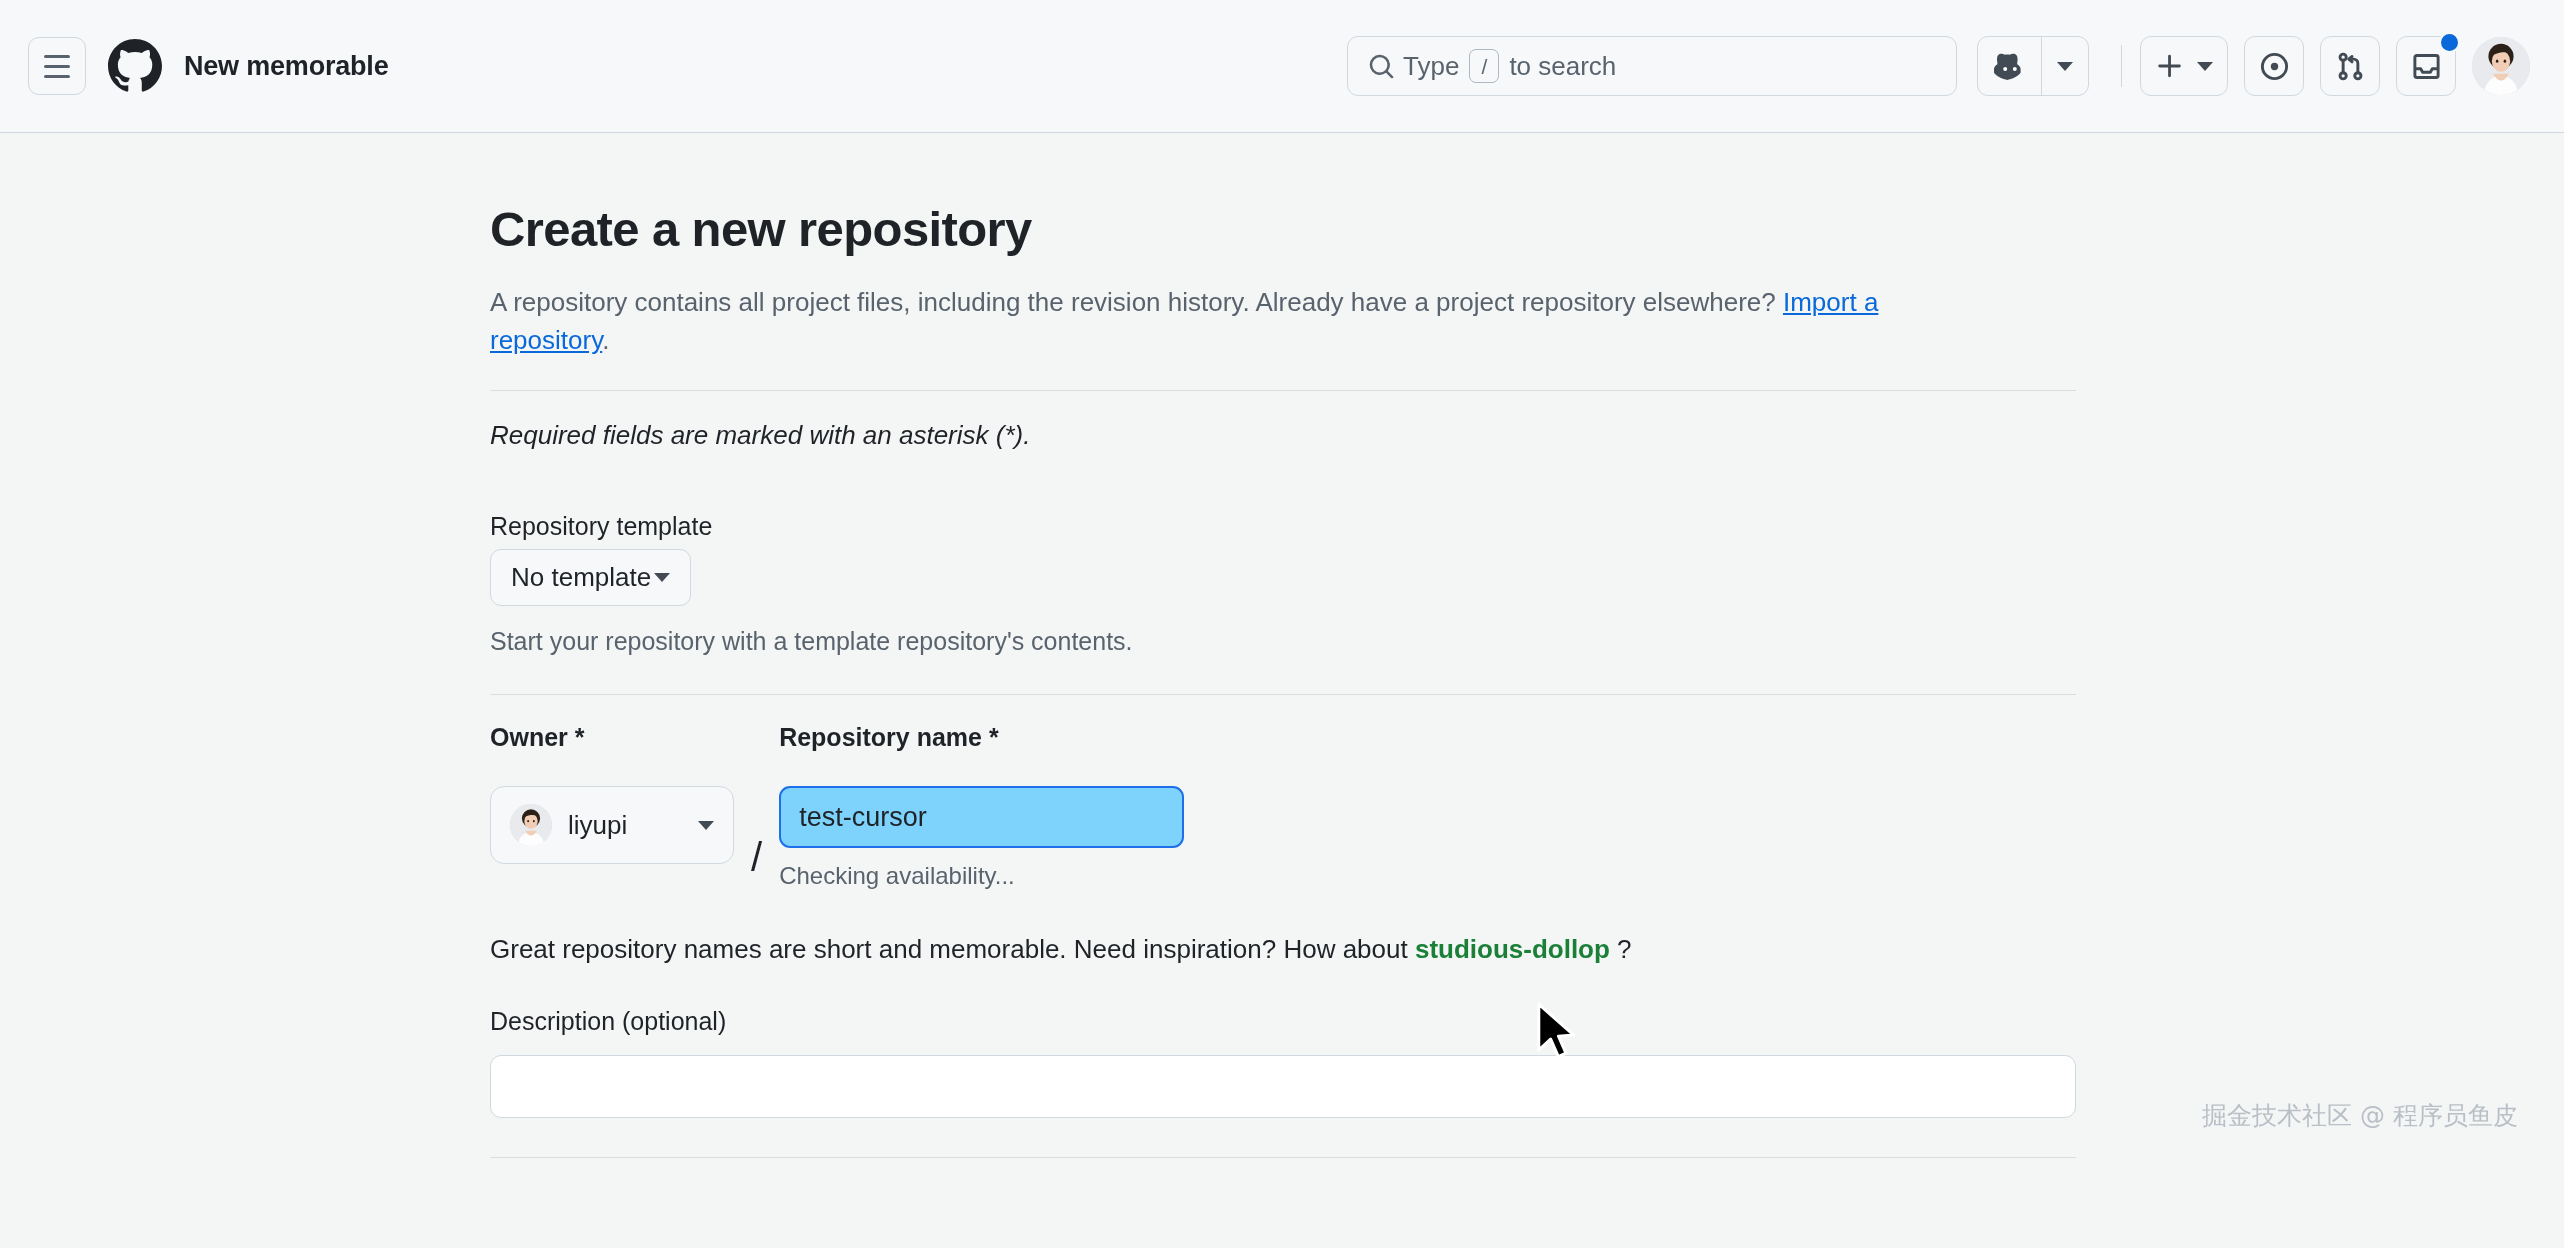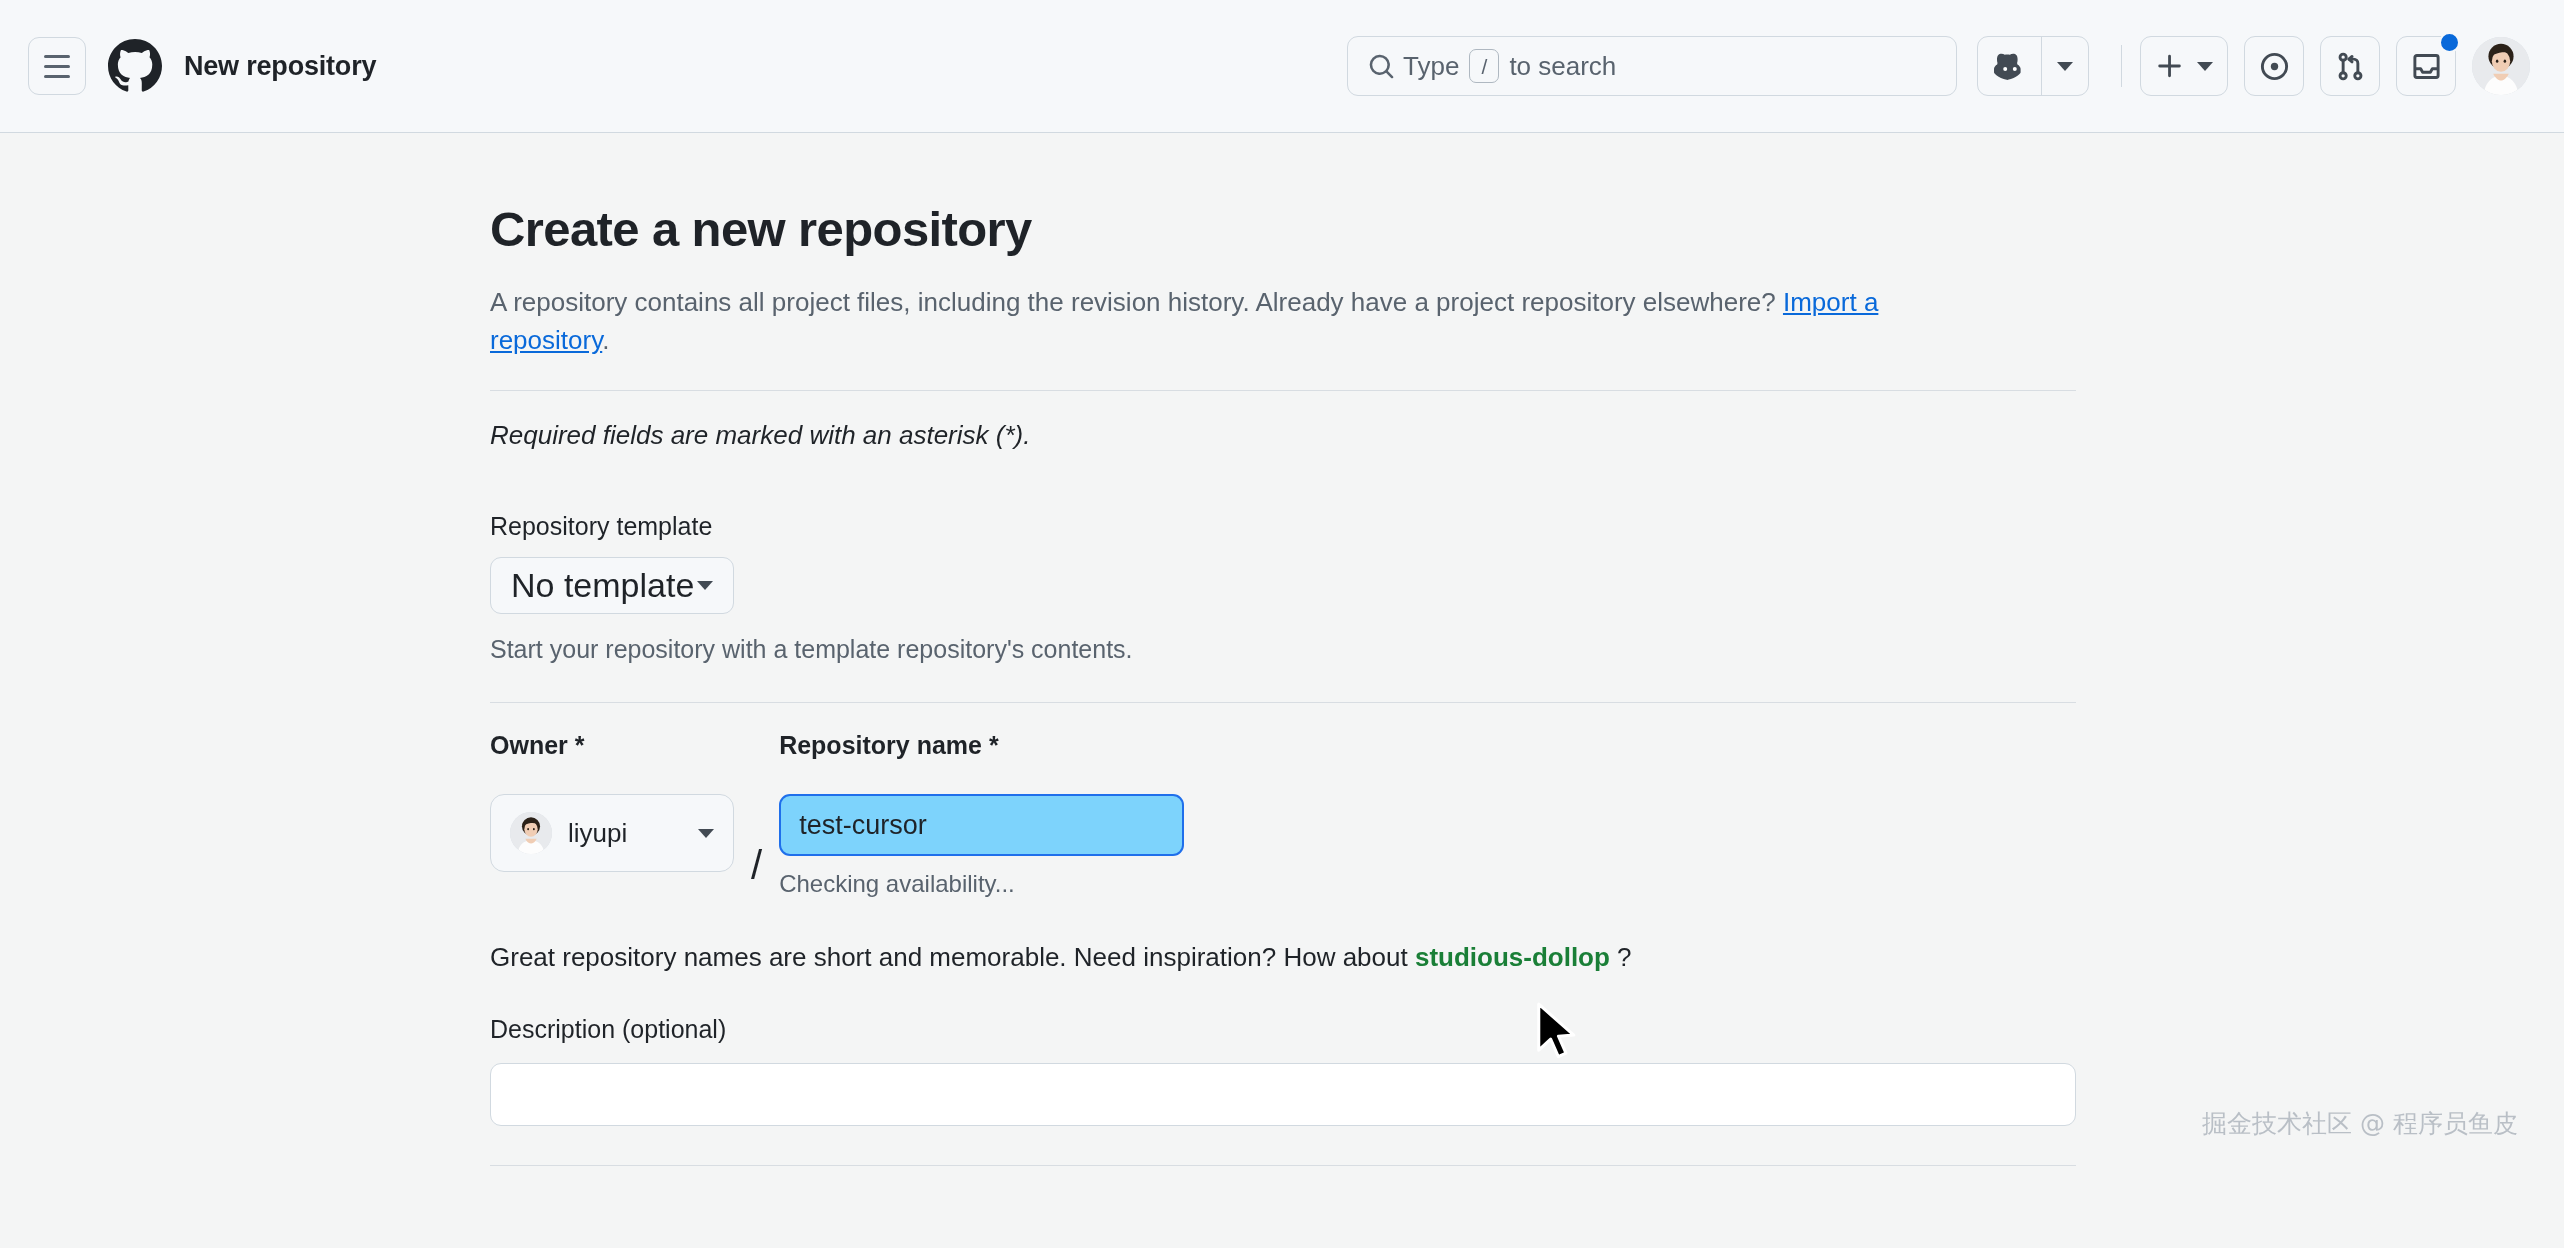--- a/index.html
+++ b/index.html
@@ -199,30 +199,30 @@
   }
 
   .section-label {
     font-size: 25px;
     font-weight: normal;
     color: #1f2328;
     margin: 61px 0 0 0;
   }
 
   .template-select {
-    margin-top: 16px;
+    margin-top: 8px;
     display: inline-flex;
     align-items: center;
     gap: 3px;
     height: 57px;
     padding: 0 20px;
     border: 1px solid #d1d9e0;
     border-radius: 11px;
     background: #f6f8fa;
-    font-size: 34px;
+    font-size: 26px;
     color: #1f2328;
     cursor: pointer;
   }
   .helper {
     font-size: 25px;
     color: #59636e;
     margin: 21px 0 0 0;
   }
 
   .owner-row {
@@ -329,21 +329,21 @@
 <div class="header">
   <div class="header-left">
     <div class="hamburger-btn">
       <span></span>
       <span></span>
       <span></span>
     </div>
     <svg class="gh-logo" viewBox="0 0 16 16">
       <path fill="#1f2328" d="M8 0C3.58 0 0 3.58 0 8c0 3.54 2.29 6.53 5.47 7.59.4.07.55-.17.55-.38 0-.19-.01-.82-.01-1.49-2.01.37-2.53-.49-2.69-.94-.09-.23-.48-.94-.82-1.13-.28-.15-.68-.52-.01-.53.63-.01 1.08.58 1.23.82.72 1.21 1.87.87 2.33.66.07-.52.28-.87.51-1.07-1.78-.2-3.64-.89-3.64-3.95 0-.87.31-1.59.82-2.15-.08-.2-.36-1.02.08-2.12 0 0 .67-.21 2.2.82.64-.18 1.32-.27 2-.27s1.36.09 2 .27c1.53-1.04 2.2-.82 2.2-.82.44 1.1.16 1.92.08 2.12.51.56.82 1.27.82 2.15 0 3.07-1.87 3.75-3.65 3.95.29.25.54.73.54 1.48 0 1.07-.01 1.93-.01 2.2 0 .21.15.46.55.38A8.01 8.01 0 0 0 16 8c0-4.42-3.58-8-8-8Z"></path>
     </svg>
-    <div class="page-title-header">New repository</div>
+    <div class="page-title-header">New memorable</div>
   </div>
 
   <div class="header-right">
     <div class="search-box">
       <svg width="27" height="27" viewBox="0 0 16 16">
         <path fill="#59636e" d="M10.68 11.74a6 6 0 0 1-7.922-8.982 6 6 0 0 1 8.982 7.922l3.04 3.04a.749.749 0 0 1-.326 1.275.749.749 0 0 1-.734-.215ZM11.5 7a4.5 4.5 0 1 0-9 0 4.5 4.5 0 0 0 9 0Z"></path>
       </svg>
       <div class="search-text">
         <span>Type</span>
         <span class="slash-key">/</span>

